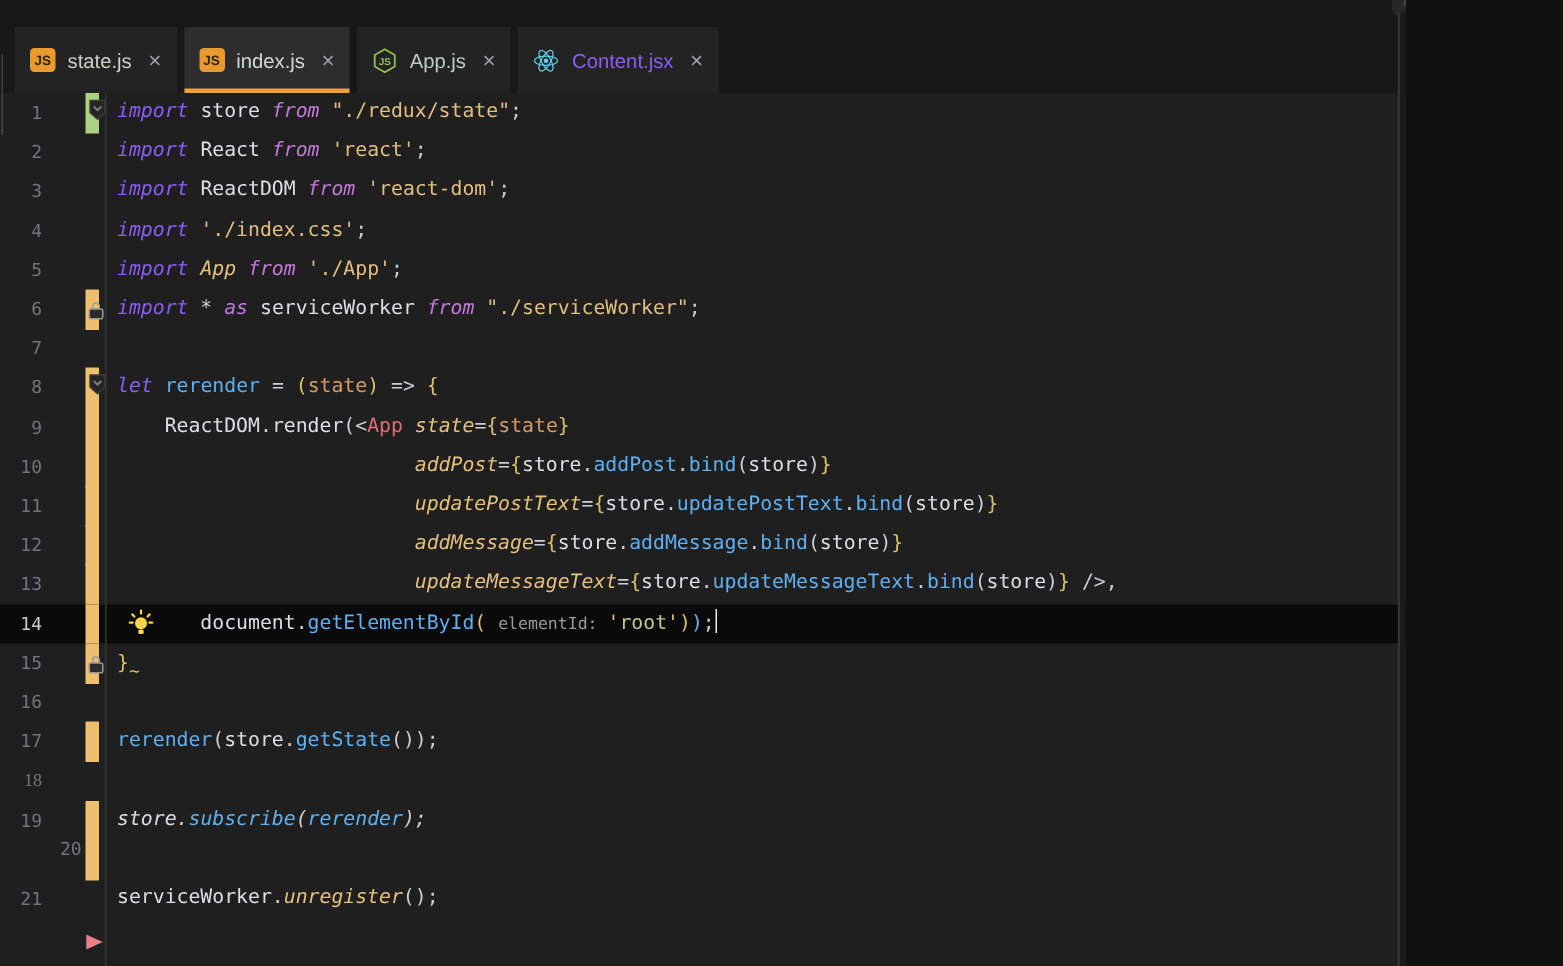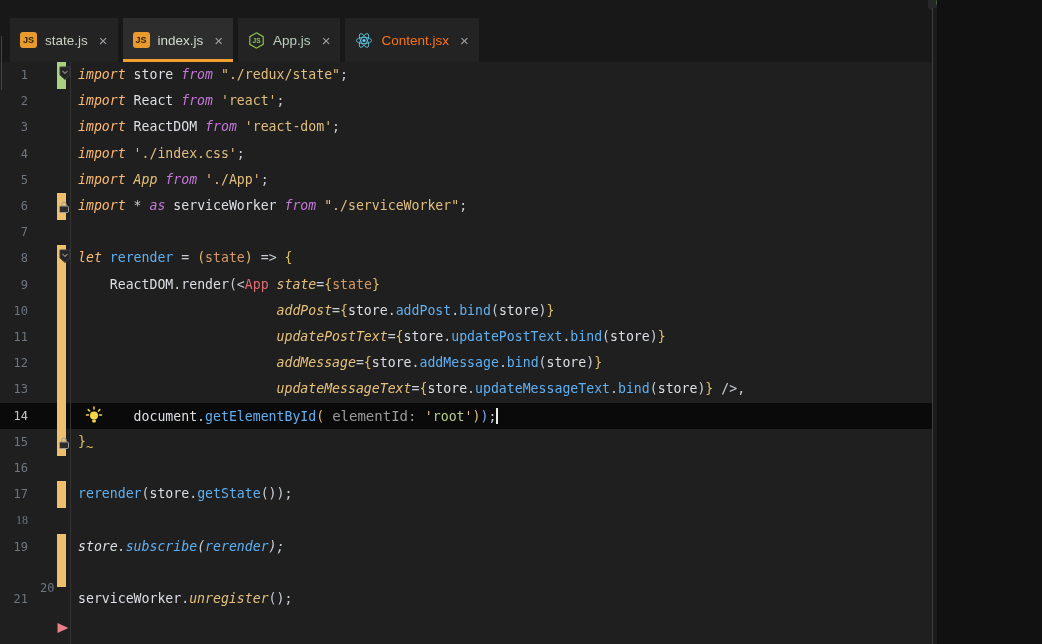--- a/index.html
+++ b/index.html
@@ -41,33 +41,33 @@
   .gbar { position:absolute; left:57px; width:9px; z-index:2; }
   .gbar.added { background:#a9d17f; }
   .gbar.modified { background:#eec06e; }
   .gicon { position:absolute; z-index:3; }
   .code-row {
     position:absolute; left:78px; height:26.2px; line-height:26.2px;
     white-space:pre; font-size:13.2px; z-index:2; cursor:text;
   }
   .right-strip { position:absolute; right:0; top:8px; width:5px; height:636px; background:#1b1b1b; border-left:1px solid #3e3e3e; z-index:6; }
   
-  .tk-kw  { color:#fdba74; font-style:italic; }
+  .tk-kw  { color:#8b5cf6; font-style:italic; }
   .tk-mod { color:#c678dd; font-style:italic; }
   .tk-id  { color:#dcdfe4;text-align:right; }
   .tk-fn  { color:#5fb0f2; }
   .tk-str { color:#e2bf7f; }
   .tk-strg{ color:#b9cc8a; }
   .tk-attr{ color:#e5c07b; font-style:italic; }
   .tk-comp{ color:#e06c75; }
   .tk-par { color:#d89a66; }
   .tk-pu, .tk-ws { color:#c9ced6; }
   .tk-br  { color:#ddc06a; }
   .tk-pb  { color:#7da9f0; }
-  .tk-hint{ color:#9a9a9a; font-size:14px; }
+  .tk-hint{ color:#9a9a9a; font-size:11px; }
   .tk-sq  { color:#d9c04d; position:relative; top:5px; font-size:12px; }
   .tk-cursor { display:inline-block; width:1.6px; height:16px; background:#ececec; vertical-align:-3px; }
 </style>
 </head>
 <body>
 
 <div class="screen">
   <div class="tabbar">
     <div class="window-edge"></div>
     <div class="tabs">
@@ -92,21 +92,21 @@
         </div>
         <div class="tab">
           <svg class="tabicon" width="18" height="17" viewBox="-11 -10.5 22 21">
             <circle r="1.9" fill="#5fd3f0"></circle>
             <g fill="none" stroke="#5fd3f0" stroke-width="1">
               <ellipse rx="9.5" ry="3.8"></ellipse>
               <ellipse rx="9.5" ry="3.8" transform="rotate(60)"></ellipse>
               <ellipse rx="9.5" ry="3.8" transform="rotate(120)"></ellipse>
             </g>
           </svg>
-          <span class="tablabel" style="color:#f97316">Content.jsx</span>
+          <span class="tablabel" style="color:#8b5cf6">Content.jsx</span>
           <span class="tabclose">×</span>
         </div>
       </div>
     <div class="tr-badge">
       <span class="tr-circle"></span>
     </div>
   </div>
   <div class="editor">
     <div class="cur-band" style="top: 340.6px;"></div>
     <div class="vguide"></div>
@@ -182,21 +182,21 @@
         <div class="code-row" style="top: 393px;"></div>
         <div class="gbar modified" style="top: 419.2px; height: 26.8px;"></div>
         <div class="line-num" style="top: 419.2px;">17</div>
         <div class="code-row" style="top: 419.2px;"><span class="tk-fn">rerender</span><span class="tk-pu">(</span><span class="tk-id">store</span><span class="tk-pu">.</span><span class="tk-fn">getState</span><span class="tk-pu">());</span></div>
         <div class="line-num" style="top: 445.4px; font-family: Liberation Serif, serif;">18</div>
         <div class="code-row" style="top: 445.4px;"></div>
         <div class="gbar modified" style="top: 471.6px; height: 26.8px;"></div>
         <div class="line-num" style="top: 471.6px;">19</div>
         <div class="code-row" style="top: 471.6px; font-style: italic;"><span class="tk-id">store</span><span class="tk-pu">.</span><span class="tk-fn">subscribe</span><span class="tk-pu">(</span><span class="tk-fn">rerender</span><span class="tk-pu">);</span></div>
         <div class="gbar modified" style="top: 497.8px; height: 26.8px;"></div>
-        <div class="line-num" style="top: 513px; padding-left: 40px;">20</div>
+        <div class="line-num" style="top: 491px; padding-left: 40px;">20</div>
         <div class="code-row" style="top: 497.8px;"></div>
         <div class="line-num" style="top: 524px;">21</div>
         <div class="code-row" style="top: 524px;"><span class="tk-id">serviceWorker</span><span class="tk-pu">.</span><span class="tk-attr">unregister</span><span class="tk-pu">();</span></div>
         <span class="gicon" style="left:56px;top:557.1999999999999px"><svg width="14" height="12">
             <path d="M1.5 1 L12.5 6 L1.5 11 z" fill="#e87f88"></path>
           </svg></span>
       </div>
   </div>
   <div class="right-strip"></div>
 </div>

